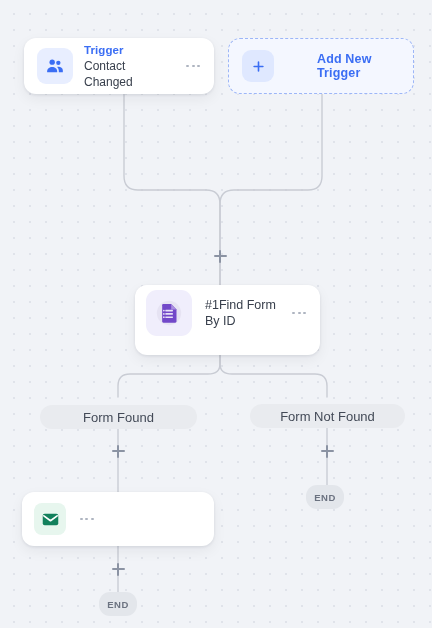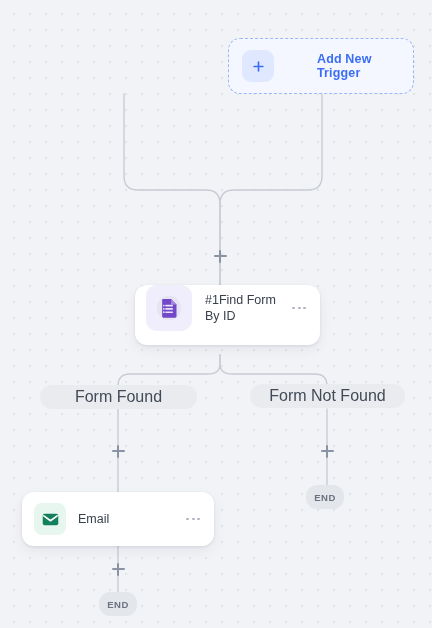--- a/index.html
+++ b/index.html
@@ -142,21 +142,21 @@
     font-size: 12.5px;
     font-weight: bold;
     color: #3b6ef4;
     letter-spacing: 0.15px;
     margin-left: 31px;
   }
 
   
   #findform-node {
     left: 135px; top: 285px;
-    width: 185px; height: 60px;
+    width: 185px; height: 70px;
     padding: 0 12px 14px 11px;
     gap: 13px;
   }
   #findform-node .card-icon { width: 46px; height: 46px; border-radius: 11px; }
   #findform-node .card-label { font-size: 12.5px; color: #39404d; }
 
   
   #email-node {
     left: 22px; top: 492px;
     width: 192px; height: 54px;
@@ -167,23 +167,24 @@
 
   
   .branch-pill {
     position: absolute;
     height: 24px;
     border-radius: 12px;
     background: #e9ebef;
     display: flex;
     align-items: center;
     justify-content: center;
-    font-size: 16px;
+    font-size: 13px;
     color: #434a57;
     box-sizing: border-box;
+    margin-top: 20px;
   }
   #pill-found { left: 40px; top: 385px; width: 157px; }
   #pill-notfound { left: 250px; top: 384px; width: 155px; }
 
   
   .end-pill {
     position: absolute;
     width: 38px;
     height: 24px;
     margin-left: -19px;
@@ -221,20 +222,39 @@
 
       <path d="M118,546 L118,592"></path>
     </g>
   </svg>
 
   <div class="plus" style="left:220px; top:256px;"></div>
   <div class="plus" style="left:118px; top:451px;"></div>
   <div class="plus" style="left:327px; top:451px;"></div>
   <div class="plus" style="left:118px; top:569px;"></div>
 
+  <div class="card" id="trigger-node">
+    <div class="card-icon icon-blue">
+      <svg width="20" height="20" viewBox="0 0 24 24" fill="#3b6ef4">
+        <circle cx="8.6" cy="7.4" r="3.2"></circle>
+        <circle cx="16" cy="8.2" r="2.6"></circle>
+        <path d="M2.6 18.4c0-3.3 2.7-5.2 6-5.2s6 1.9 6 5.2v1.2H2.6z"></path>
+        <path d="M16.1 12.8c2.9 0 5.3 1.6 5.3 4.4v2.4h-4.8v-1.2c0-2.1-.8-3.9-2.1-5.1.5-.3 1-.5 1.6-.5z"></path>
+      </svg>
+    </div>
+    <div class="card-body">
+      <div class="card-title-sm">Trigger</div>
+      <div class="card-sub">Contact Changed</div>
+    </div>
+    <div class="dots-menu">
+      <i></i>
+        <i></i>
+        <i></i>
+    </div>
+  </div>
 
   <div id="add-trigger-node">
     <div class="card-icon" style="background:#dfe8ff;">
       <svg width="15" height="15" viewBox="0 0 24 24" fill="none" stroke="#3b6ef4" stroke-width="2.6" stroke-linecap="round">
         <path d="M12 5 L12 19 M5 12 L19 12"></path>
       </svg>
     </div>
     <div class="add-label">Add New Trigger</div>
   </div>
 
@@ -267,23 +287,20 @@
   <div class="branch-pill" id="pill-found">Form Found</div>
   <div class="branch-pill" id="pill-notfound">Form Not Found</div>
 
   <div class="card" id="email-node">
     <div class="card-icon icon-green">
       <svg width="19" height="19" viewBox="0 0 24 24">
         <rect x="2.2" y="4.8" width="19.6" height="14.4" rx="2.4" fill="#12805c"></rect>
         <path d="M3.6 7.4 12 13.6l8.4-6.2" fill="none" stroke="#ffffff" stroke-width="2.1" stroke-linecap="round" stroke-linejoin="round"></path>
       </svg>
     </div>
-    <div class="card-body">
-      <div class="card-label">Email</div>
-    </div>
     <div class="dots-menu">
       <i></i>
         <i></i>
         <i></i>
     </div>
   </div>
 
   <div class="end-pill" id="end-left">END</div>
   <div class="end-pill" id="end-right">END</div>
 

